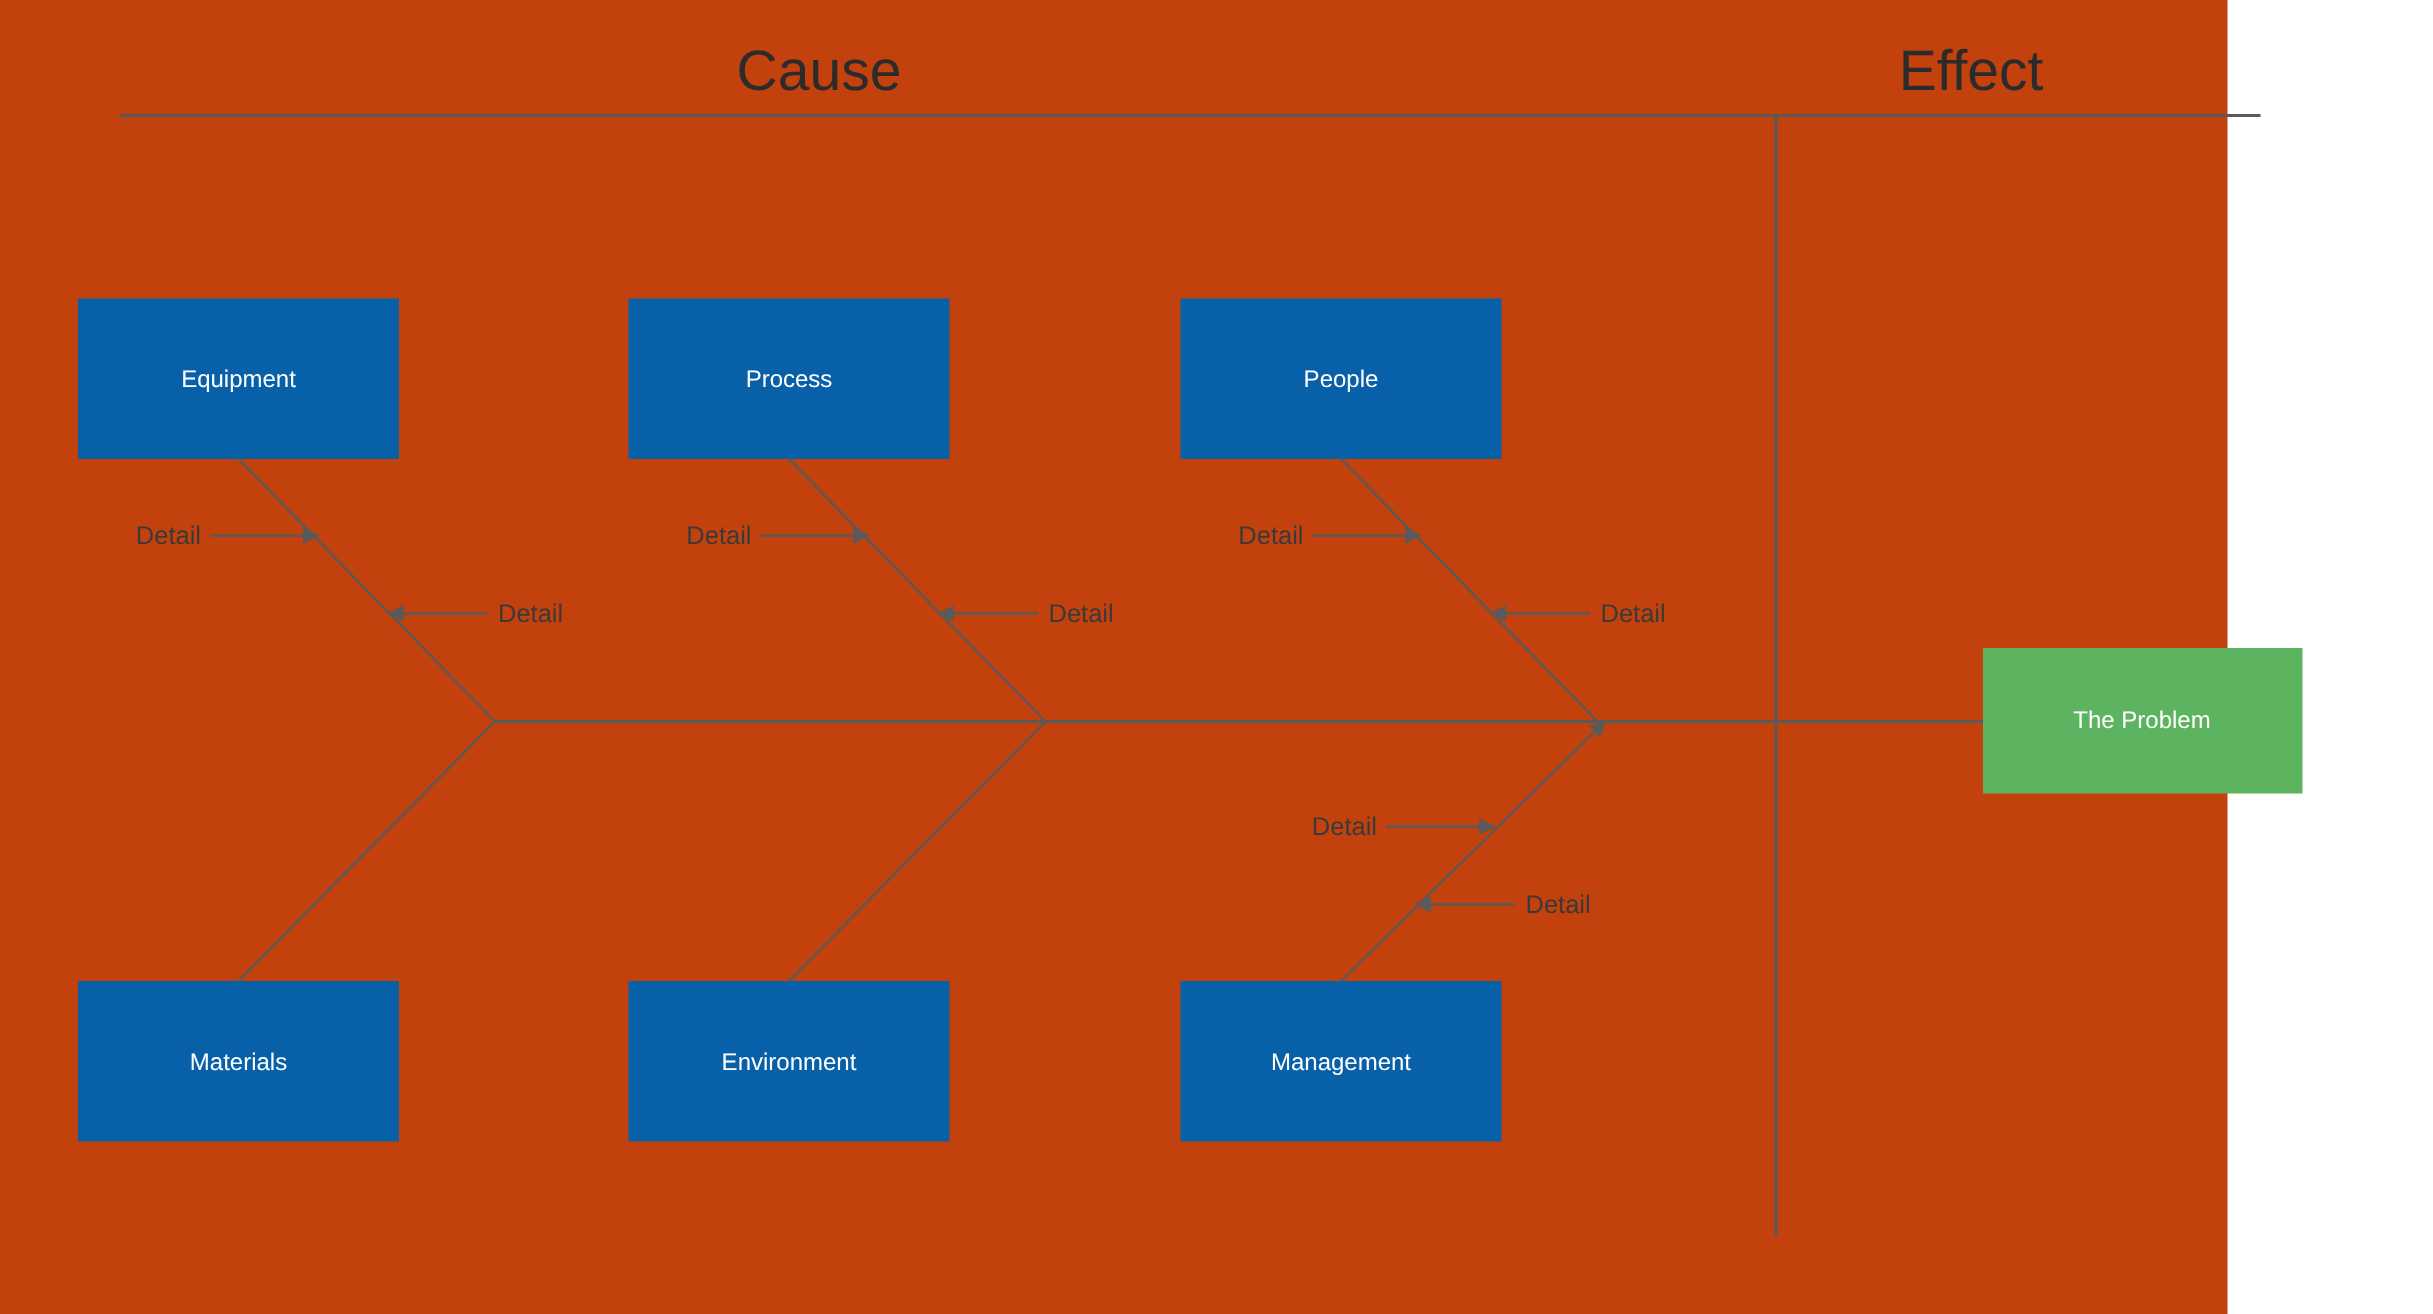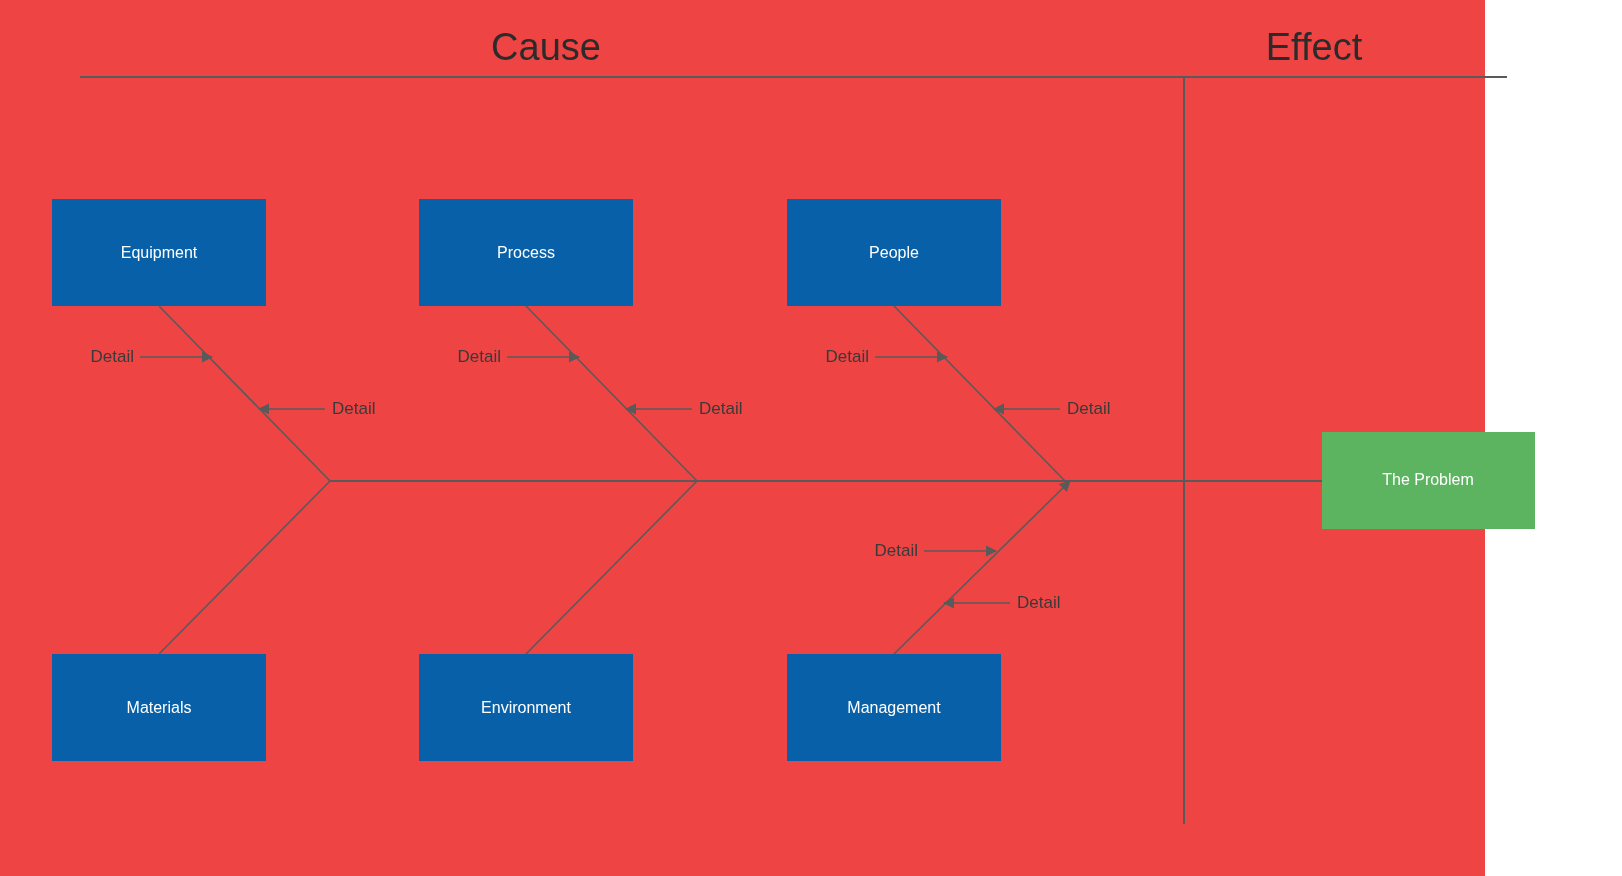--- a/index.html
+++ b/index.html
@@ -10,21 +10,21 @@
   body {
     font-family: "Liberation Sans", sans-serif;
     width: 1622px;
     height: 876px;
     overflow: hidden;
   }
   #canvas {
     position: relative;
     width: 1485px;
     height: 876px;
-    background: #ef4444;
+    background: #c2410c;
   }
   svg.diagram {
     position: absolute;
     left: 0;
     top: 0;
     width: 1622px;
     height: 876px;
   }
   .hdr-title {
     font-size: 38px;

